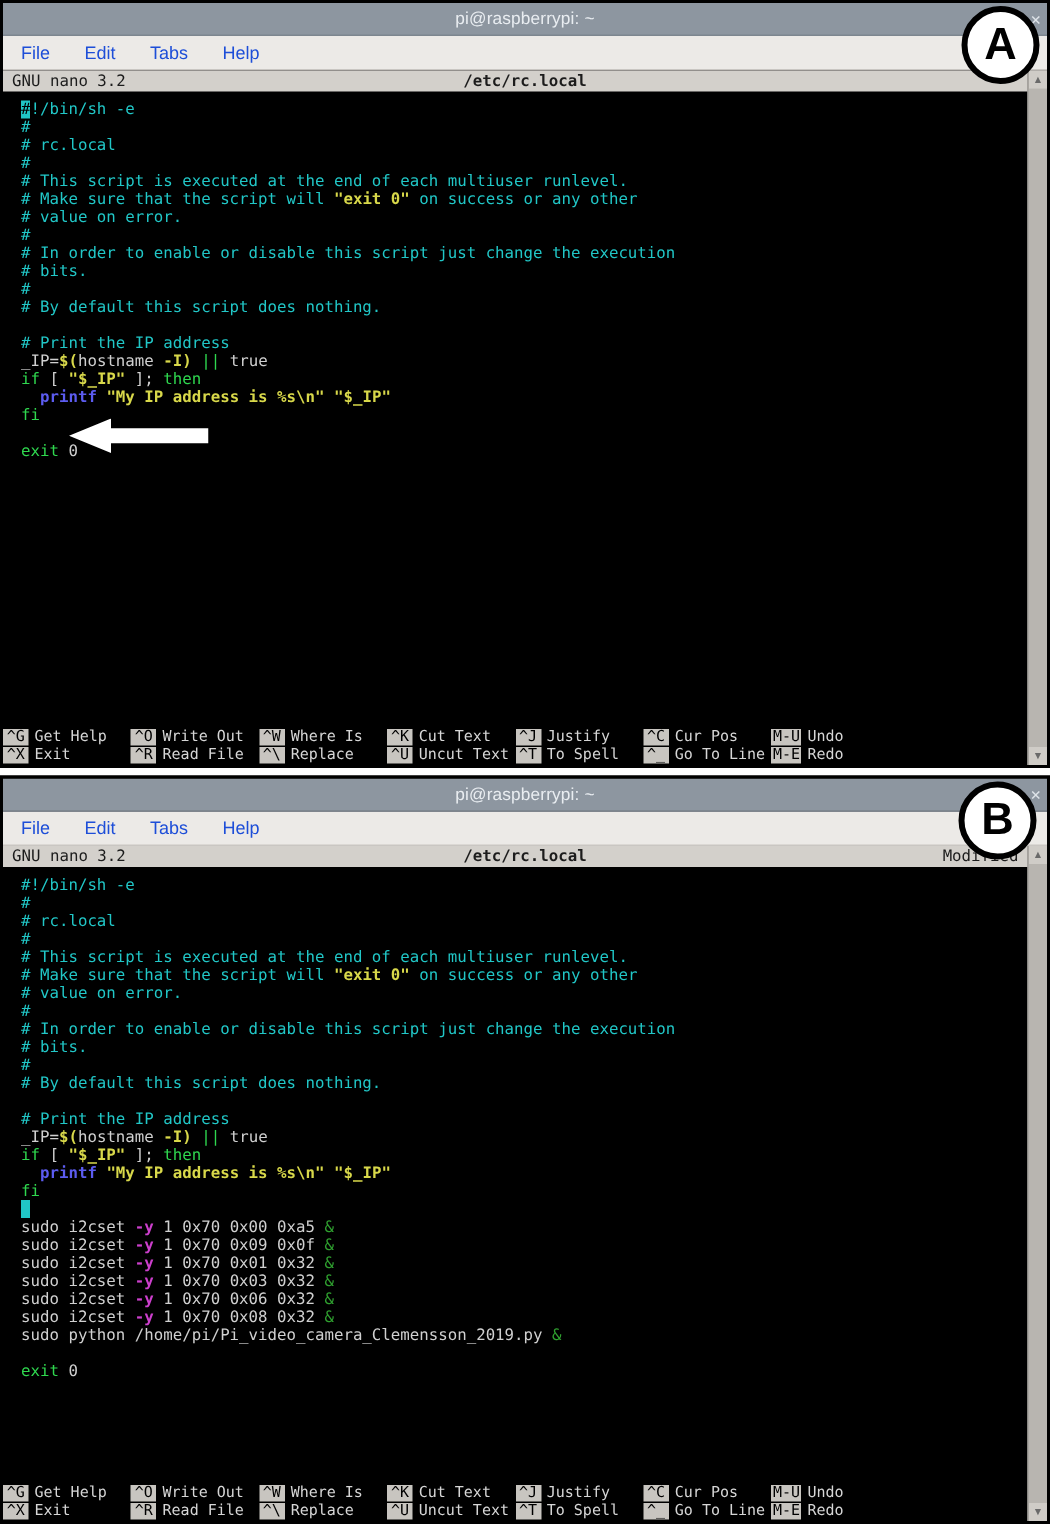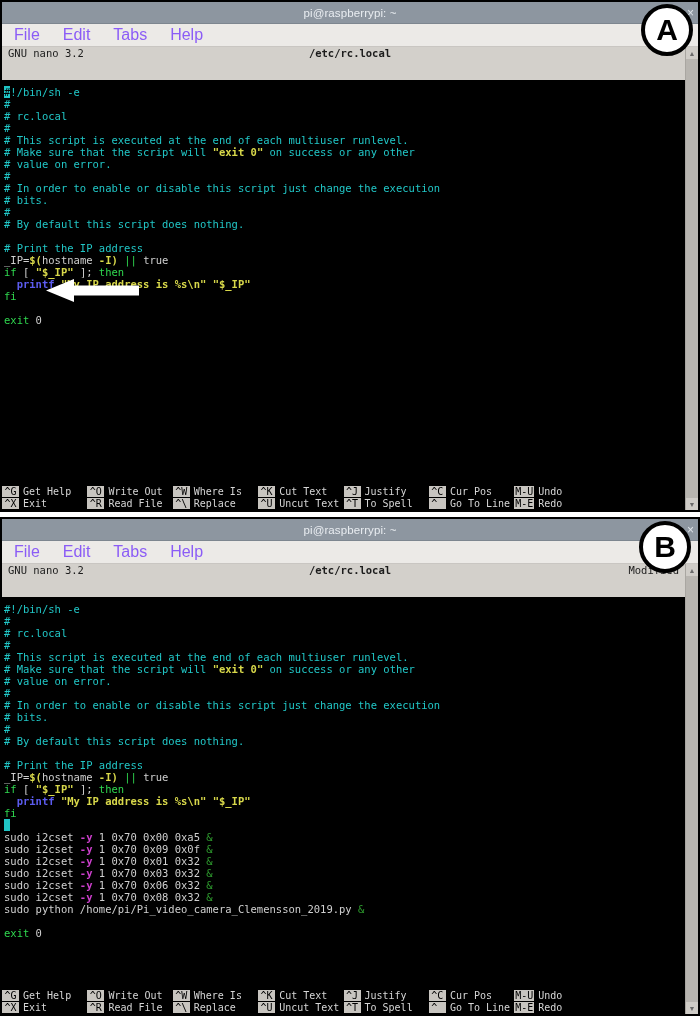--- a/index.html
+++ b/index.html
@@ -54,21 +54,21 @@
 
   
   .menubar {
     height: 23px;
     background: #eceae7;
     border-bottom: 1px solid #c9c6c2;
     display: flex; align-items: center;
     padding-left: 9px; gap: 17px;
   }
   .menu-item {
-    font-size: 16px; color: #8b5cf6;
+    font-size: 12px; color: #1d4ed8;
     padding: 1px 3px; border-radius: 2px;
     white-space: nowrap;
   }
 
   
   .term-wrap {
     position: relative;
     background: #000;
     height: calc(100% - 45px);
   }
@@ -83,22 +83,22 @@
     display: flex; align-items: center; justify-content: center;
     font-size: 7px; color: #6a6a6a;
   }
   .sb-track { flex: 1; background: #b8b5b0; }
 
   .nano-status {
     background: #d3d0cb;
     color: #1c1c1c;
     font-family: "DejaVu Sans Mono", monospace;
     font-size: 10.5px;
-    height: 33px;
-    display: flex; 
+    height: 14px;
+    display: flex; align-items: center;
     padding: 0 6px;
     position: relative;
     margin-right: 13px;
   }
   .nano-status .ver { flex: 0 0 auto; }
   .nano-status .fname {
     position: absolute; left: 13px; right: 0; text-align: center;
     font-weight: bold;
   }
   .nano-status .modflag {
@@ -109,21 +109,21 @@
     font-family: "DejaVu Sans Mono", monospace;
     font-size: 10.5px;
     line-height: 12px;
     color: #cfcfcf;
     padding: 6px 0 0 2px;
     margin-right: 13px;
     height: calc(100% - 15px - 26px);
     overflow: hidden;
     white-space: pre;
   }
-  .ln { height: 12px; }
+  .ln { height: 12px; margin-left: 10px; }
 
   
   .c-comment { color: #21c7c7; }     
   .c-kw      { color: #2fd84f; }     
   .c-str     { color: #d8d84a; font-weight: bold; } 
   .c-fn      { color: #5c5cf0; font-weight: bold; } 
   .c-plain   { color: #d0d0d0; }
   .c-flag    { color: #cc3fcc; font-weight: bold; } 
   .c-amp     { color: #2fa02f; }
   .c-rev     { background: #20c5c5; color: #000; }

